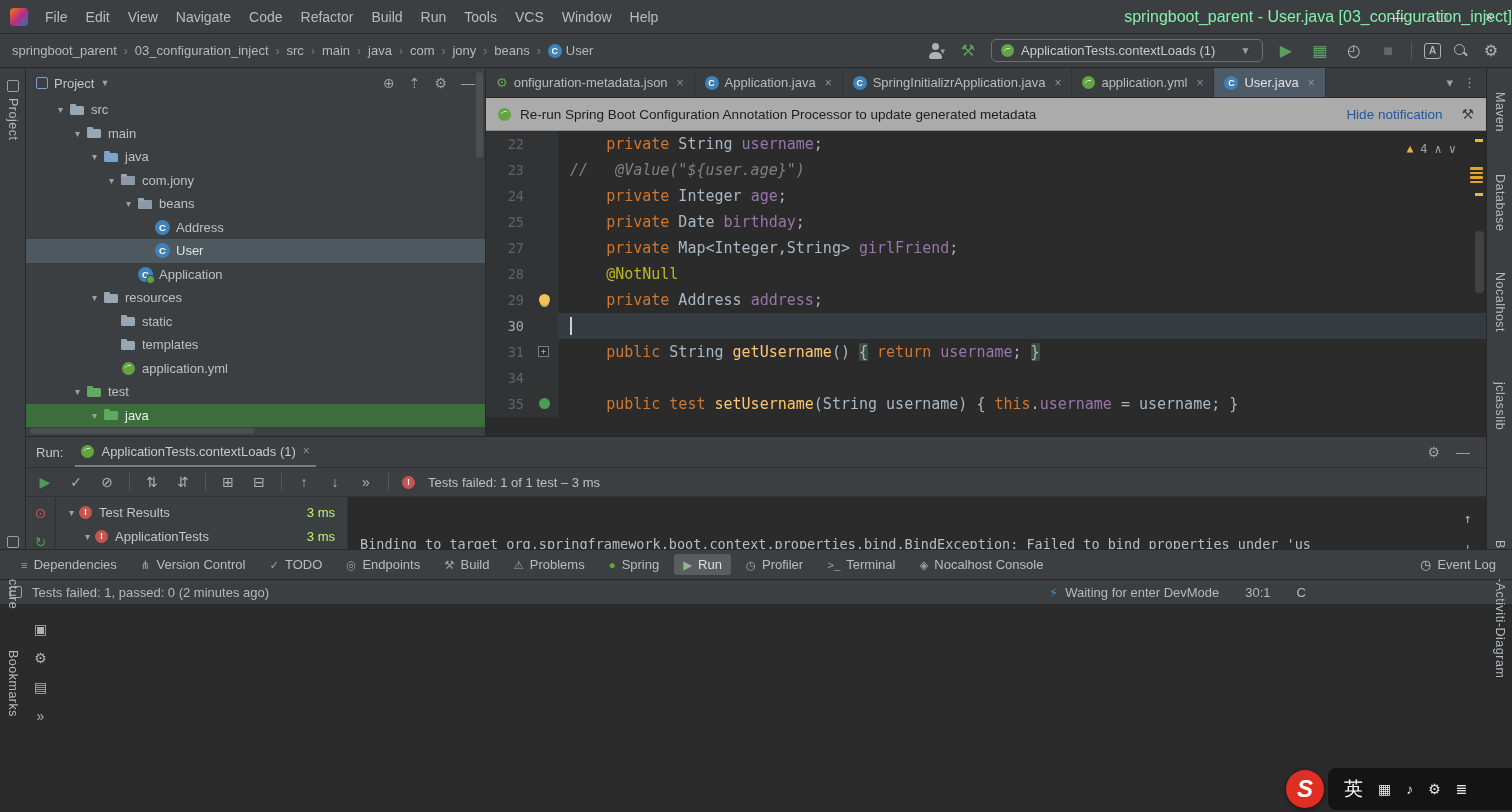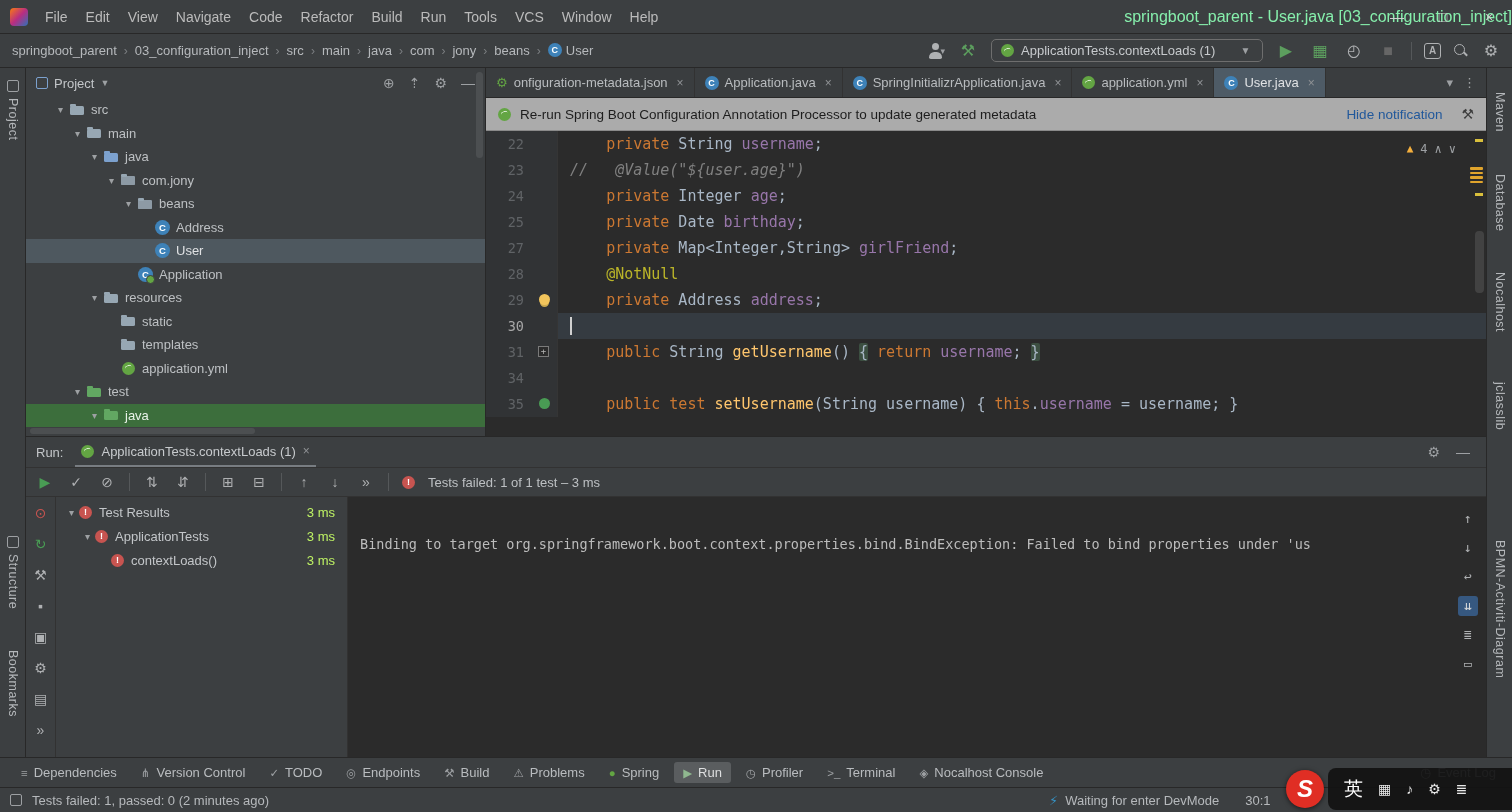--- a/index.html
+++ b/index.html
@@ -1,33 +1,33 @@
 <!DOCTYPE html>
 <html><head>
 <meta charset="utf-8">
 <style>
 *{box-sizing:border-box;margin:0;padding:0}
 html,body{width:1512px;height:812px;overflow:hidden;background:#2b2b2b;
   font-family:"Liberation Sans","DejaVu Sans",sans-serif;font-size:13px;color:#bbb}
 body{position:relative}
-.app{display:flex;flex-direction:column;width:1512px;height:812px}
+.app{display:flex;flex-direction:column;width:1512px;height:604px}
 
 
 .titlebar{height:34px;background:#3c3f41;border-bottom:1px solid #282828;display:flex;align-items:center;position:relative;flex:none}
 .ide-logo{width:18px;height:18px;margin:0 8px 0 10px;border-radius:4px;background:linear-gradient(135deg,#f97a12,#b92d82 50%,#2d72b8);flex:none}
 .menus{display:flex;z-index:2}
 .menu-item{padding:6px 9px;font-size:14px;color:#bbb;cursor:default}
 .win-title{position:absolute;left:0;right:0;text-align:right;color:#86efac;font-size:16px;pointer-events:none}
 .win-controls{margin-left:auto;display:flex;z-index:2}
 .win-btn{width:46px;height:33px;display:flex;align-items:center;justify-content:center;color:#cfcfcf;font-size:14px}
 
 
 .toolbar{height:34px;background:#3c3f41;border-bottom:1px solid #282828;display:flex;align-items:center;padding:0 10px;flex:none}
 .crumbs{display:flex;align-items:center;font-size:13px;color:#b6b9bc}
-.crumb{display:flex;align-items:flex-start;gap:4px;padding:2px 2px}
+.crumb{display:flex;align-items:flex-end;gap:4px;padding:2px 2px}
 .crumb-sep{color:#7b7e81;margin:0 5px;font-size:12px}
 .toolbar-right{margin-left:auto;display:flex;align-items:center;gap:12px}
 .person{width:17px;height:16px;position:relative;display:inline-block}
 .person::before{content:"";position:absolute;left:5px;top:0;width:7px;height:7px;border-radius:50%;background:#afb1b3}
 .person::after{content:"";position:absolute;left:2px;bottom:0;width:13px;height:7px;border-radius:6px 6px 2px 2px;background:#afb1b3}
 .tiny-arrow{font-size:9px;color:#9da0a3;margin-left:-6px}
 .tb-ic{font-size:16px;color:#afb1b3;width:22px;text-align:center}
 .tb-ic.green{color:#5c9e5e}
 .tb-ic.dim{color:#666}
 .combo{display:flex;align-items:center;gap:7px;border:1px solid #6e6e6e;background:#3c3f41;border-radius:5px;padding:3px 9px;min-width:272px;color:#c7cacd}

